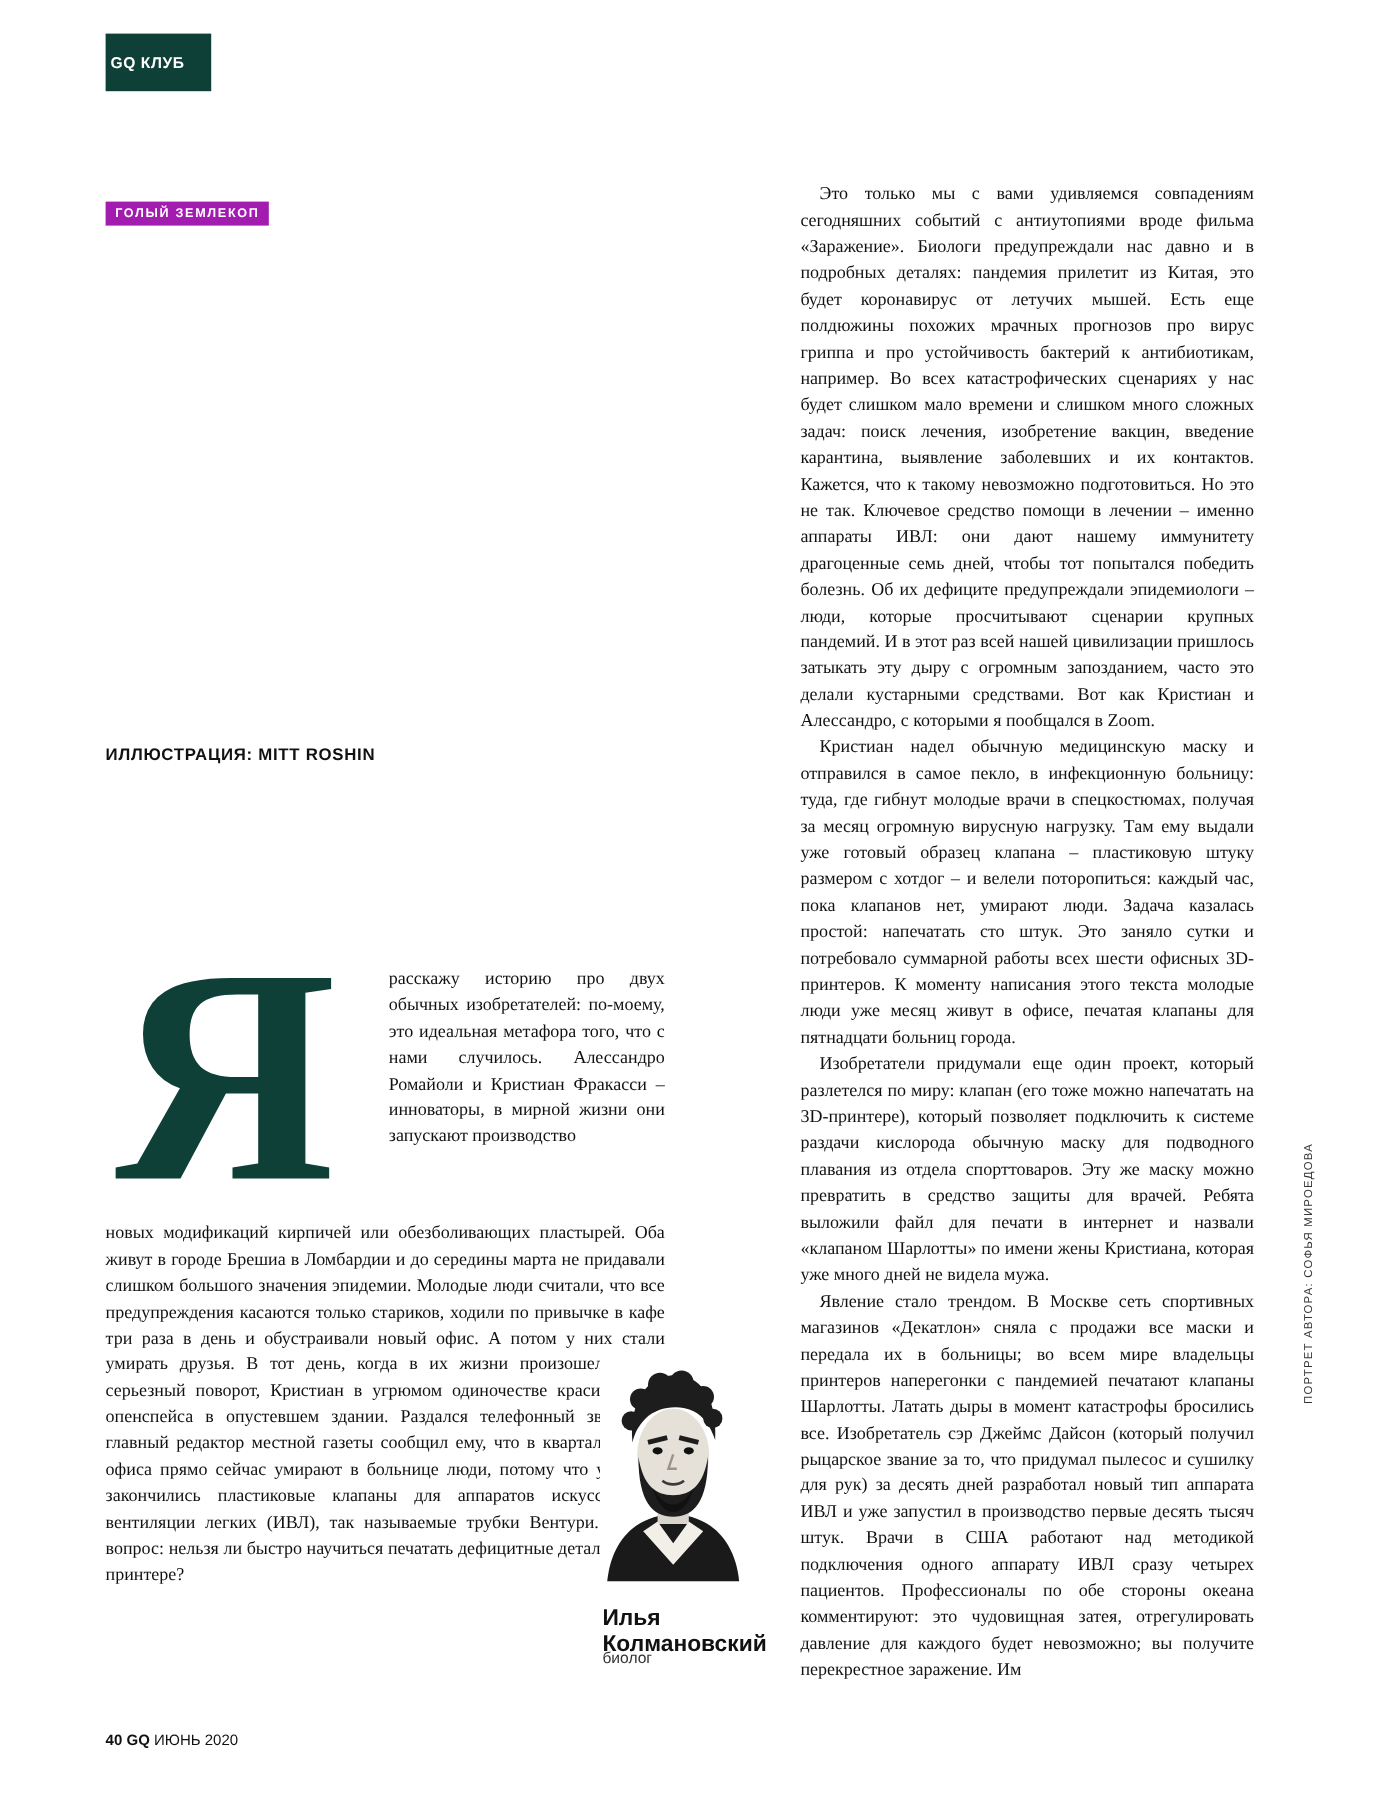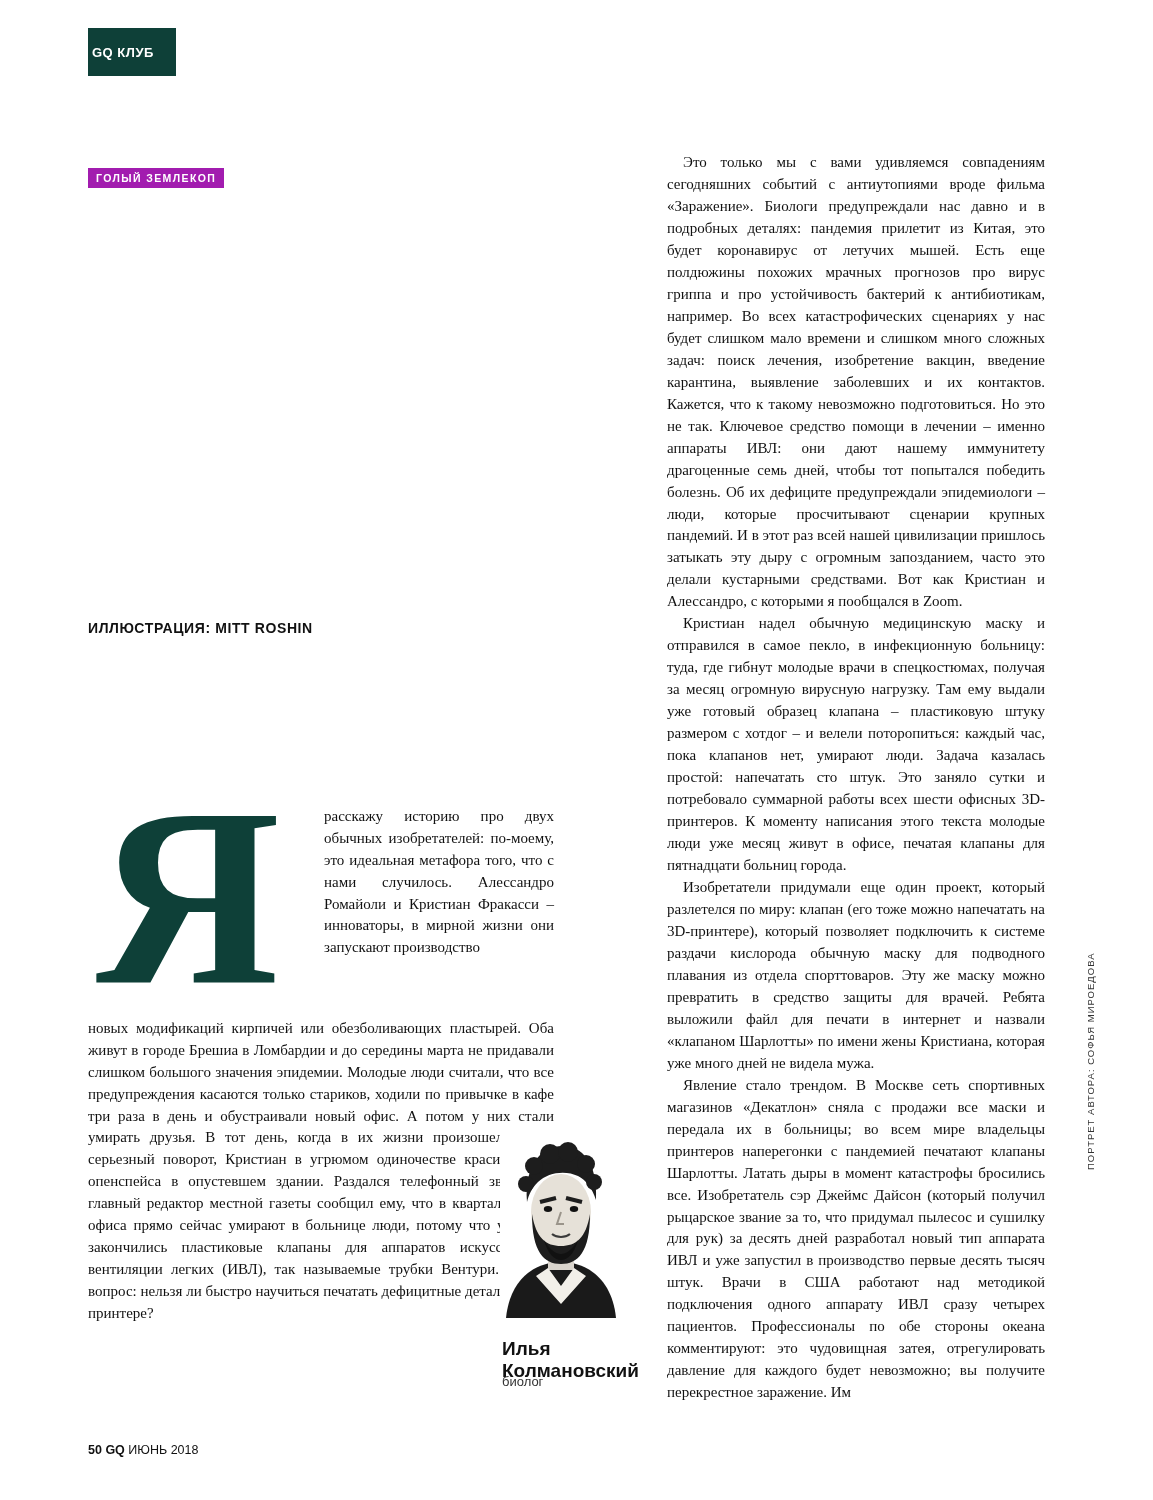--- a/index.html
+++ b/index.html
@@ -241,18 +241,18 @@
   <div class="col-right">
     <p class="first">Это только мы с вами удивляемся совпадениям сегодняшних событий с антиутопиями вроде фильма «Заражение». Биологи предупреждали нас давно и в подробных деталях: пандемия прилетит из Китая, это будет коронавирус от летучих мышей. Есть еще полдюжины похожих мрачных прогнозов про вирус гриппа и про устойчивость бактерий к антибиотикам, например. Во всех катастрофических сценариях у нас будет слишком мало времени и слишком много сложных задач: поиск лечения, изобретение вакцин, введение карантина, выявление заболевших и их контактов. Кажется, что к такому невозможно подготовиться. Но это не так. Ключевое средство помощи в лечении – именно аппараты ИВЛ: они дают нашему иммунитету драгоценные семь дней, чтобы тот попытался победить болезнь. Об их дефиците предупреждали эпидемиологи – люди, которые просчитывают сценарии крупных пандемий. И в этот раз всей нашей цивилизации пришлось затыкать эту дыру с огромным запозданием, часто это делали кустарными средствами. Вот как Кристиан и Алессандро, с которыми я пообщался в Zoom.</p>
     <p>Кристиан надел обычную медицинскую маску и отправился в самое пекло, в инфекционную больницу: туда, где гибнут молодые врачи в спецкостюмах, получая за месяц огромную вирусную нагрузку. Там ему выдали уже готовый образец клапана – пластиковую штуку размером с хотдог – и велели поторопиться: каждый час, пока клапанов нет, умирают люди. Задача казалась простой: напечатать сто штук. Это заняло сутки и потребовало суммарной работы всех шести офисных 3D-принтеров. К моменту написания этого текста молодые люди уже месяц живут в офисе, печатая клапаны для пятнадцати больниц города.</p>
     <p>Изобретатели придумали еще один проект, который разлетелся по миру: клапан (его тоже можно напечатать на 3D-принтере), который позволяет подключить к системе раздачи кислорода обычную маску для подводного плавания из отдела спорттоваров. Эту же маску можно превратить в средство защиты для врачей. Ребята выложили файл для печати в интернет и назвали «клапаном Шарлотты» по имени жены Кристиана, которая уже много дней не видела мужа.</p>
     <p>Явление стало трендом. В Москве сеть спортивных магазинов «Декатлон» сняла с продажи все маски и передала их в больницы; во всем мире владельцы принтеров наперегонки с пандемией печатают клапаны Шарлотты. Латать дыры в момент катастрофы бросились все. Изобретатель сэр Джеймс Дайсон (который получил рыцарское звание за то, что придумал пылесос и сушилку для рук) за десять дней разработал новый тип аппарата ИВЛ и уже запустил в производство первые десять тысяч штук. Врачи в США работают над методикой подключения одного аппарату ИВЛ сразу четырех пациентов. Профессионалы по обе стороны океана комментируют: это чудовищная затея, отрегулировать давление для каждого будет невозможно; вы получите перекрестное заражение. Им</p>
   </div>
 
   <div class="side-credit">ПОРТРЕТ АВТОРА: СОФЬЯ МИРОЕДОВА</div>
 
   <div class="folio">
-    <span class="num">50</span>
+    <span class="num">40</span>
     <span class="gq">GQ</span>
-    <span>ИЮНЬ 2018</span>
+    <span>ИЮНЬ 2020</span>
   </div>
 
 </div>
 
 </body></html>

